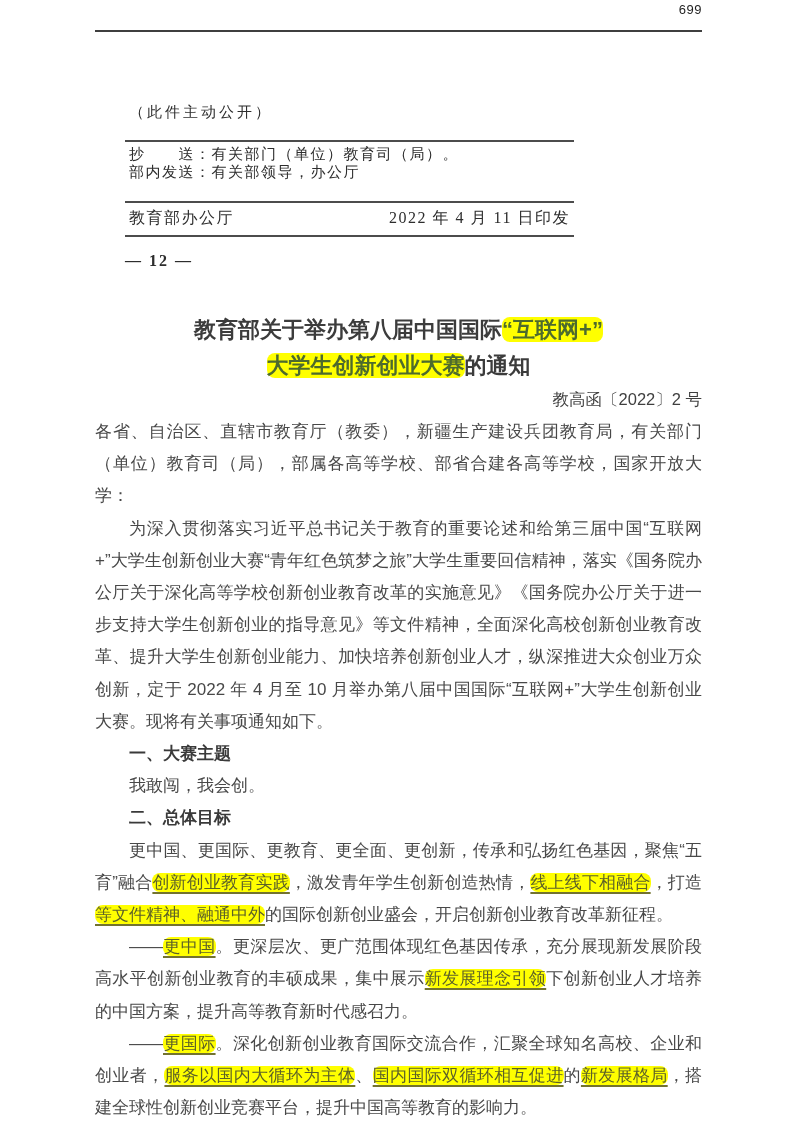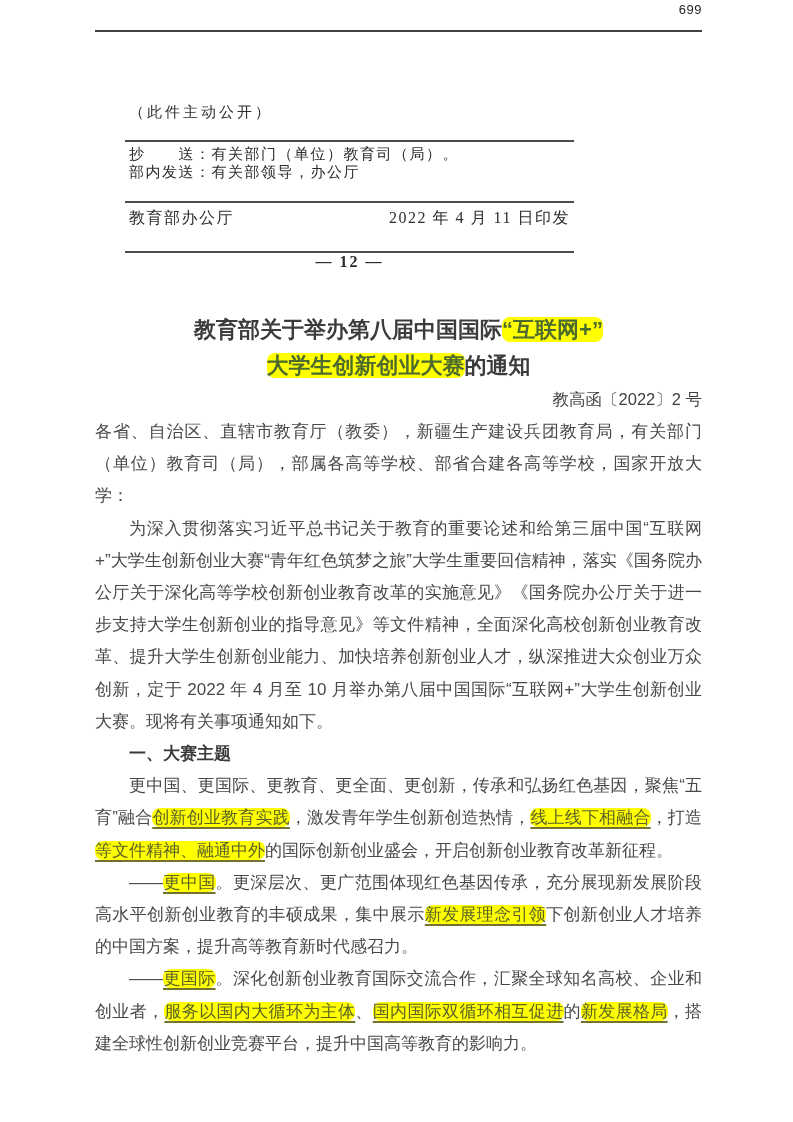--- a/index.html
+++ b/index.html
@@ -20,24 +20,24 @@
     position:absolute; left:125px; top:101px; width:449px;
     font-family:"Liberation Serif","DejaVu Serif",serif;
     color:#2d2d2d; font-size:15px;
   }
   .scan-public { padding:2px 0 18px 4px; letter-spacing:3px; }
   .scan-rows { border-top:2px solid #4c4c4c; padding:3px 4px 20px 4px; }
   .scan-row { line-height:18px; letter-spacing:1.5px; white-space:nowrap; }
   .scan-issuer-row {
     border-top:2px solid #4c4c4c; border-bottom:2px solid #4c4c4c;
     display:flex; justify-content:space-between; align-items:flex-end;
-    padding:5px 4px 22px 4px; font-size:16px; letter-spacing:1.5px;
+    padding:5px 4px 6px 4px; font-size:16px; letter-spacing:1.5px;
   }
   .scan-pageno {
-    text-align:center; font-size:16px; font-weight:bold;
+    margin-top:15px; font-size:16px; font-weight:bold;
     color:#2d2d2d; letter-spacing:2px;
   }
   
   .title-block {
     position:absolute; top:312px; left:95px; width:607px;
     text-align:center; font-size:22px; font-weight:bold; color:#3c3c3c;
     line-height:36px;
   }
   .doc-number {
     position:absolute; top:389px; left:95px; width:607px;
@@ -89,18 +89,20 @@
     <div class="title-line" id="title-line1"><span>教育部关于举办第八届中国国际</span><span class="hl">“互联网+”</span></div>
     <div class="title-line" id="title-line2"><span class="hl">大学生创新创业大赛</span><span>的通知</span></div>
   </div>
 
   <div class="doc-number">教高函〔2022〕2 号</div>
 
   <div class="body-block" id="body-paragraphs">
       <p class="address"><span>各省、自治区、直辖市教育厅（教委），新疆生产建设兵团教育局，有关部门（单位）教育司（局），部属各高等学校、部省合建各高等学校，国家开放大学：</span></p>
       <p class="body"><span>为深入贯彻落实习近平总书记关于教育的重要论述和给第三届中国“互联网+”大学生创新创业大赛“青年红色筑梦之旅”大学生重要回信精神，落实《国务院办公厅关于深化高等学校创新创业教育改革的实施意见》《国务院办公厅关于进一步支持大学生创新创业的指导意见》等文件精神，全面深化高校创新创业教育改革、提升大学生创新创业能力、加快培养创新创业人才，纵深推进大众创业万众创新，定于 2022 年 4 月至 10 月举办第八届中国国际“互联网+”大学生创新创业大赛。现将有关事项通知如下。</span></p>
       <p class="heading"><span>一、大赛主题</span></p>
+      <p class="body"><span>我敢闯，我会创。</span></p>
+      <p class="heading"><span>二、总体目标</span></p>
       <p class="body"><span>更中国、更国际、更教育、更全面、更创新，传承和弘扬红色基因，聚焦“五育”融合</span><span class="hl u">创新创业教育实践</span><span>，激发青年学生创新创造热情，</span><span class="hl u">线上线下相融合</span><span>，打造</span><span class="hl u">等文件精神、融通中外</span><span>的国际创新创业盛会，开启创新创业教育改革新征程。</span></p>
       <p class="body"><span>——</span><span class="hl u">更中国</span><span>。更深层次、更广范围体现红色基因传承，充分展现新发展阶段高水平创新创业教育的丰硕成果，集中展示</span><span class="hl u">新发展理念引领</span><span>下创新创业人才培养的中国方案，提升高等教育新时代感召力。</span></p>
       <p class="body"><span>——</span><span class="hl u">更国际</span><span>。深化创新创业教育国际交流合作，汇聚全球知名高校、企业和创业者，</span><span class="hl u">服务以国内大循环为主体</span><span>、</span><span class="hl u">国内国际双循环相互促进</span><span>的</span><span class="hl u">新发展格局</span><span>，搭建全球性创新创业竞赛平台，提升中国高等教育的影响力。</span></p>
     </div>
 
 </div>
 
 </body></html>

